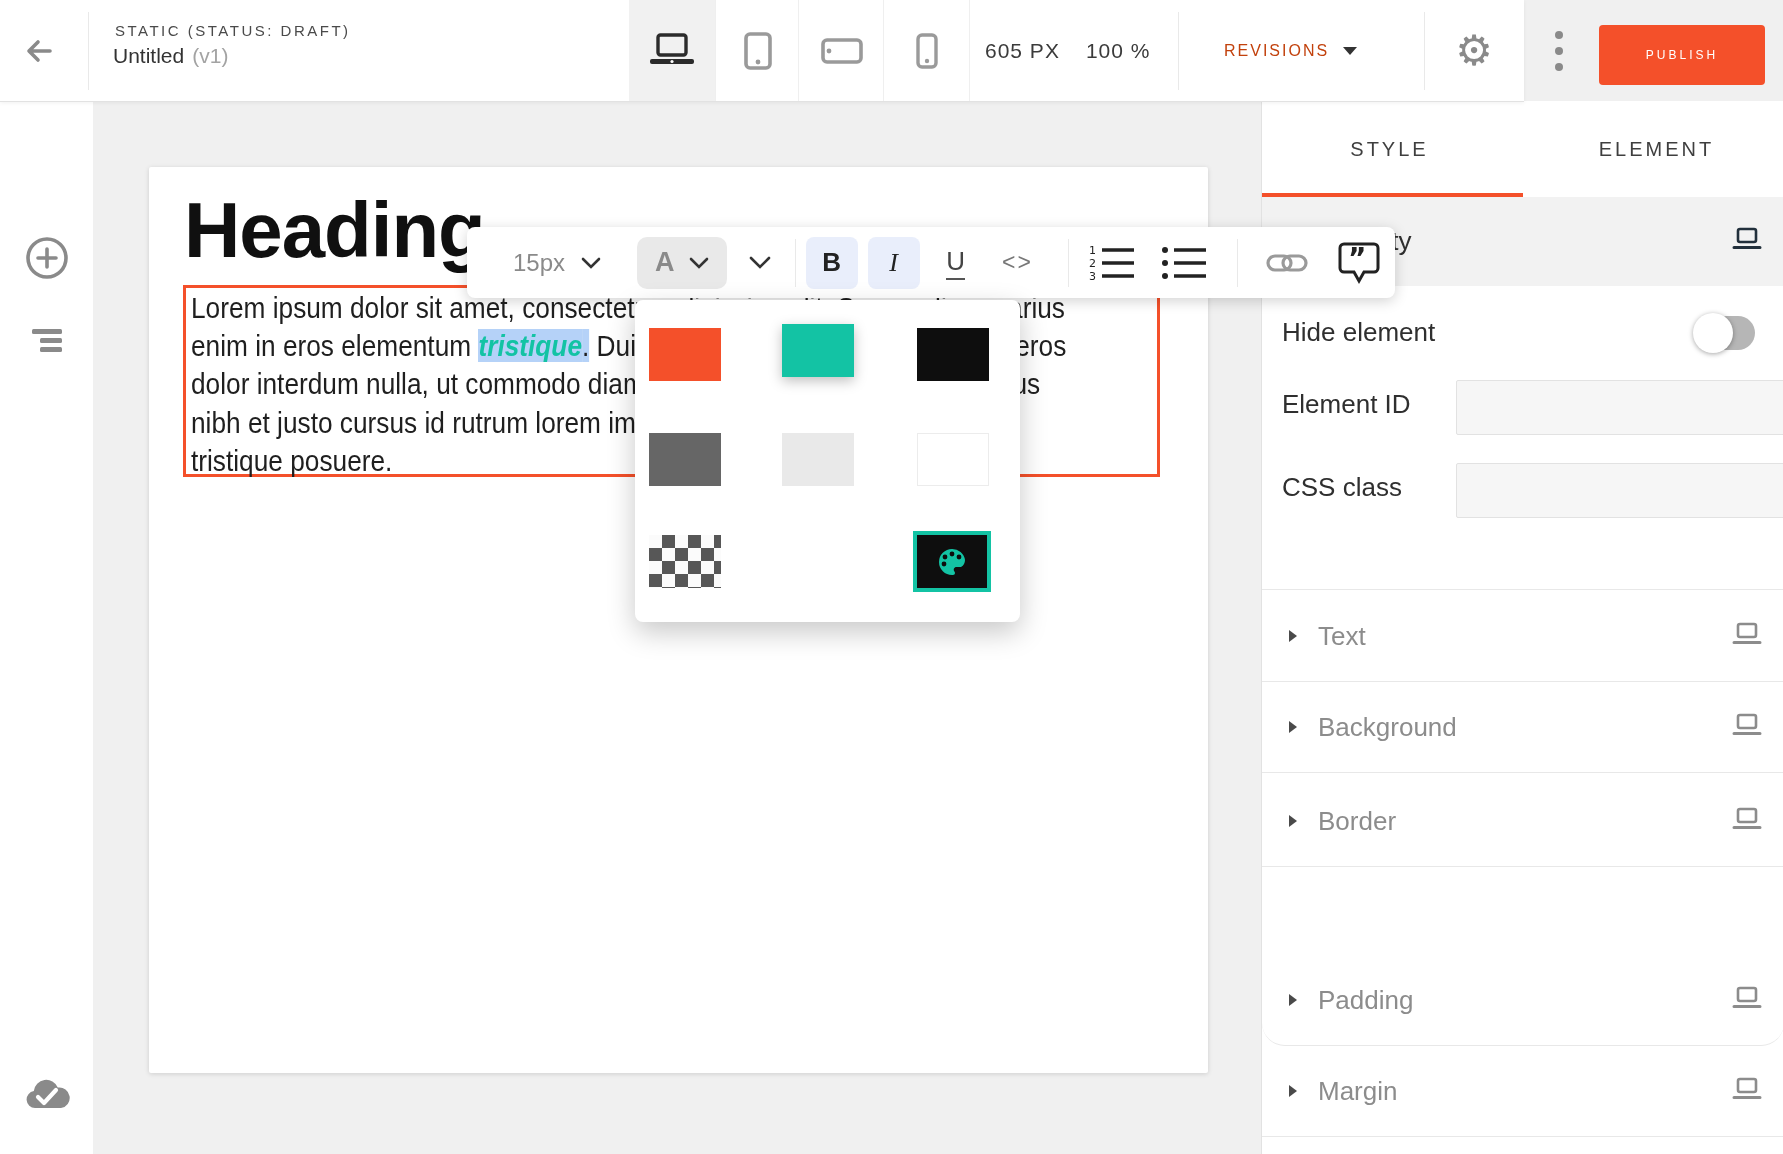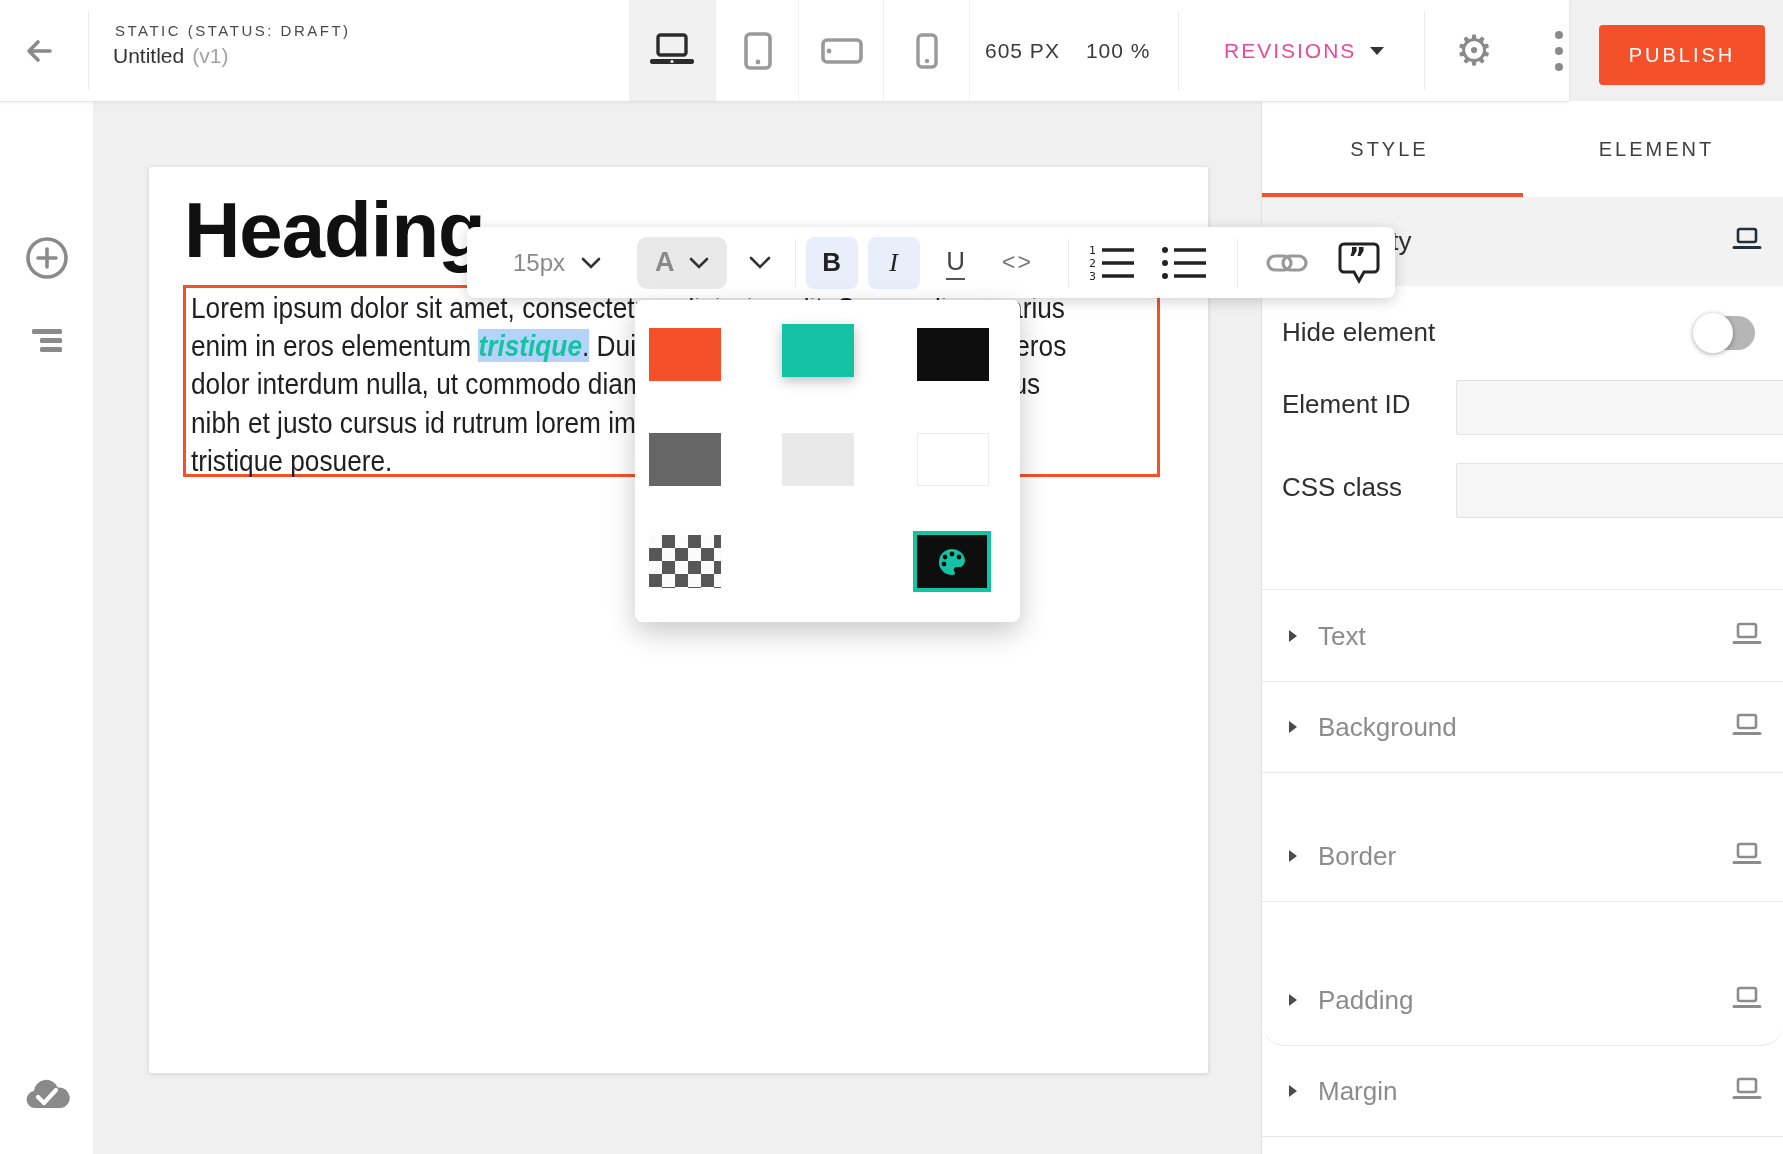--- a/index.html
+++ b/index.html
@@ -1,41 +1,41 @@
 <!DOCTYPE html>
 <html style="--accent: #f4502a; --teal: #13c3a4; --selection: #b5d2f8;"><head>
 <meta charset="utf-8">
 <style>
   html,body{margin:0;padding:0;background:#dcdcdc;font-family:"Liberation Sans",sans-serif;}
   .stage{position:relative;width:1783px;height:1154px;overflow:hidden;background:#f0f0f0;}
 
   
   .topbar{position:absolute;left:0;top:0;width:1524px;height:101px;background:#fff;
-    border-bottom:1px solid #e2e2e2;box-shadow:0 1px 4px rgba(0,0,0,.06);z-index:60;padding-left:45px;}
+    border-bottom:1px solid #e2e2e2;box-shadow:0 1px 4px rgba(0,0,0,.06);z-index:60;}
   .back-btn{position:absolute;left:20px;top:30px;width:42px;height:42px;cursor:pointer;}
   .tb-vdiv{position:absolute;top:12px;height:78px;width:1px;background:#e9e9e9;}
   .doc-status{position:absolute;left:115px;top:22px;font-size:15px;letter-spacing:2.5px;color:#4a4a4a;}
   .doc-title{position:absolute;left:113px;top:44px;font-size:21px;color:#333;}
   .doc-title .ver{color:#a3a3a3;margin-left:8px;}
   .dev-cell{position:absolute;top:0;height:101px;display:flex;align-items:center;justify-content:center;cursor:pointer;}
   .dev-cell.sep{border-left:1px solid #efefef;}
   .dev-cell.active{background:#f1f1f1;}
   .measure{position:absolute;top:0;height:101px;display:flex;align-items:center;gap:26px;
     font-size:21px;color:#3b3b3b;letter-spacing:1px;}
   .revisions{position:absolute;top:0;height:101px;display:flex;align-items:center;gap:14px;cursor:pointer;
-    font-size:21px;color:#ec4899;letter-spacing:2px;}
+    font-size:16px;color:#c2410c;letter-spacing:2px;}
   .caret-down{width:0;height:0;border-left:7px solid transparent;border-right:7px solid transparent;
     border-top:8px solid #333;}
   .gear{position:absolute;left:1449px;top:0;height:101px;width:50px;display:flex;align-items:center;
     justify-content:center;font-size:42px;color:#8a8a8a;cursor:pointer;font-family:"DejaVu Sans",sans-serif;}
   .kebab{position:absolute;left:1543px;top:0;height:101px;width:32px;display:flex;flex-direction:column;
     align-items:center;justify-content:center;gap:8px;cursor:pointer;}
   .kebab i{width:8px;height:8px;border-radius:50%;background:#8a8a8a;}
   .publish-btn{position:absolute;left:1599px;top:25px;width:166px;height:60px;border:none;border-radius:4px;
-    background:var(--accent,#f4502a);color:#fff;font-size:20px;letter-spacing:3px;
+    background:var(--accent,#f4502a);color:#fff;font-size:12px;letter-spacing:3px;
     font-family:"Liberation Sans",sans-serif;cursor:pointer;}
 
   
   .left-rail{position:absolute;left:0;top:101px;width:93px;height:1053px;background:#fff;z-index:20;}
   .rail-icon{position:absolute;left:0;width:93px;display:flex;justify-content:center;cursor:pointer;}
 
   
   .card{position:absolute;left:149px;top:167px;width:1059px;height:906px;background:#fff;
     border-radius:2px;box-shadow:0 1px 5px rgba(0,0,0,.14);z-index:5;}
   .card h1{position:absolute;left:35px;top:18px;margin:0;font-size:78px;font-weight:700;color:#101010;
@@ -240,21 +240,21 @@
       </svg>
     </div>
     <div class="sec-row" style="top:580px;">
       <span class="sec-chev"></span>
       <span class="sec-label">Background</span>
       <svg class="mini-laptop" width="30" height="24" viewBox="0 0 30 24">
         <rect x="6" y="2" width="18" height="13" rx="2" fill="none" stroke="#8c8c8c" stroke-width="2.6"></rect>
         <path d="M2 19 h26 a1.5 1.5 0 0 1 1.5 1.5 1.5 1.5 0 0 1-1.5 1.5 H2 a1.5 1.5 0 0 1-1.5-1.5 A1.5 1.5 0 0 1 2 19z" fill="#8c8c8c"></path>
       </svg>
     </div>
-    <div class="sec-row" style="top:709px;">
+    <div class="sec-row" style="top:674px;">
       <span class="sec-chev"></span>
       <span class="sec-label">Border</span>
       <svg class="mini-laptop" width="30" height="24" viewBox="0 0 30 24">
         <rect x="6" y="2" width="18" height="13" rx="2" fill="none" stroke="#8c8c8c" stroke-width="2.6"></rect>
         <path d="M2 19 h26 a1.5 1.5 0 0 1 1.5 1.5 1.5 1.5 0 0 1-1.5 1.5 H2 a1.5 1.5 0 0 1-1.5-1.5 A1.5 1.5 0 0 1 2 19z" fill="#8c8c8c"></path>
       </svg>
     </div>
     <div class="sec-row" style="top:853px;border-radius:23px;">
       <span class="sec-chev"></span>
       <span class="sec-label">Padding</span>

